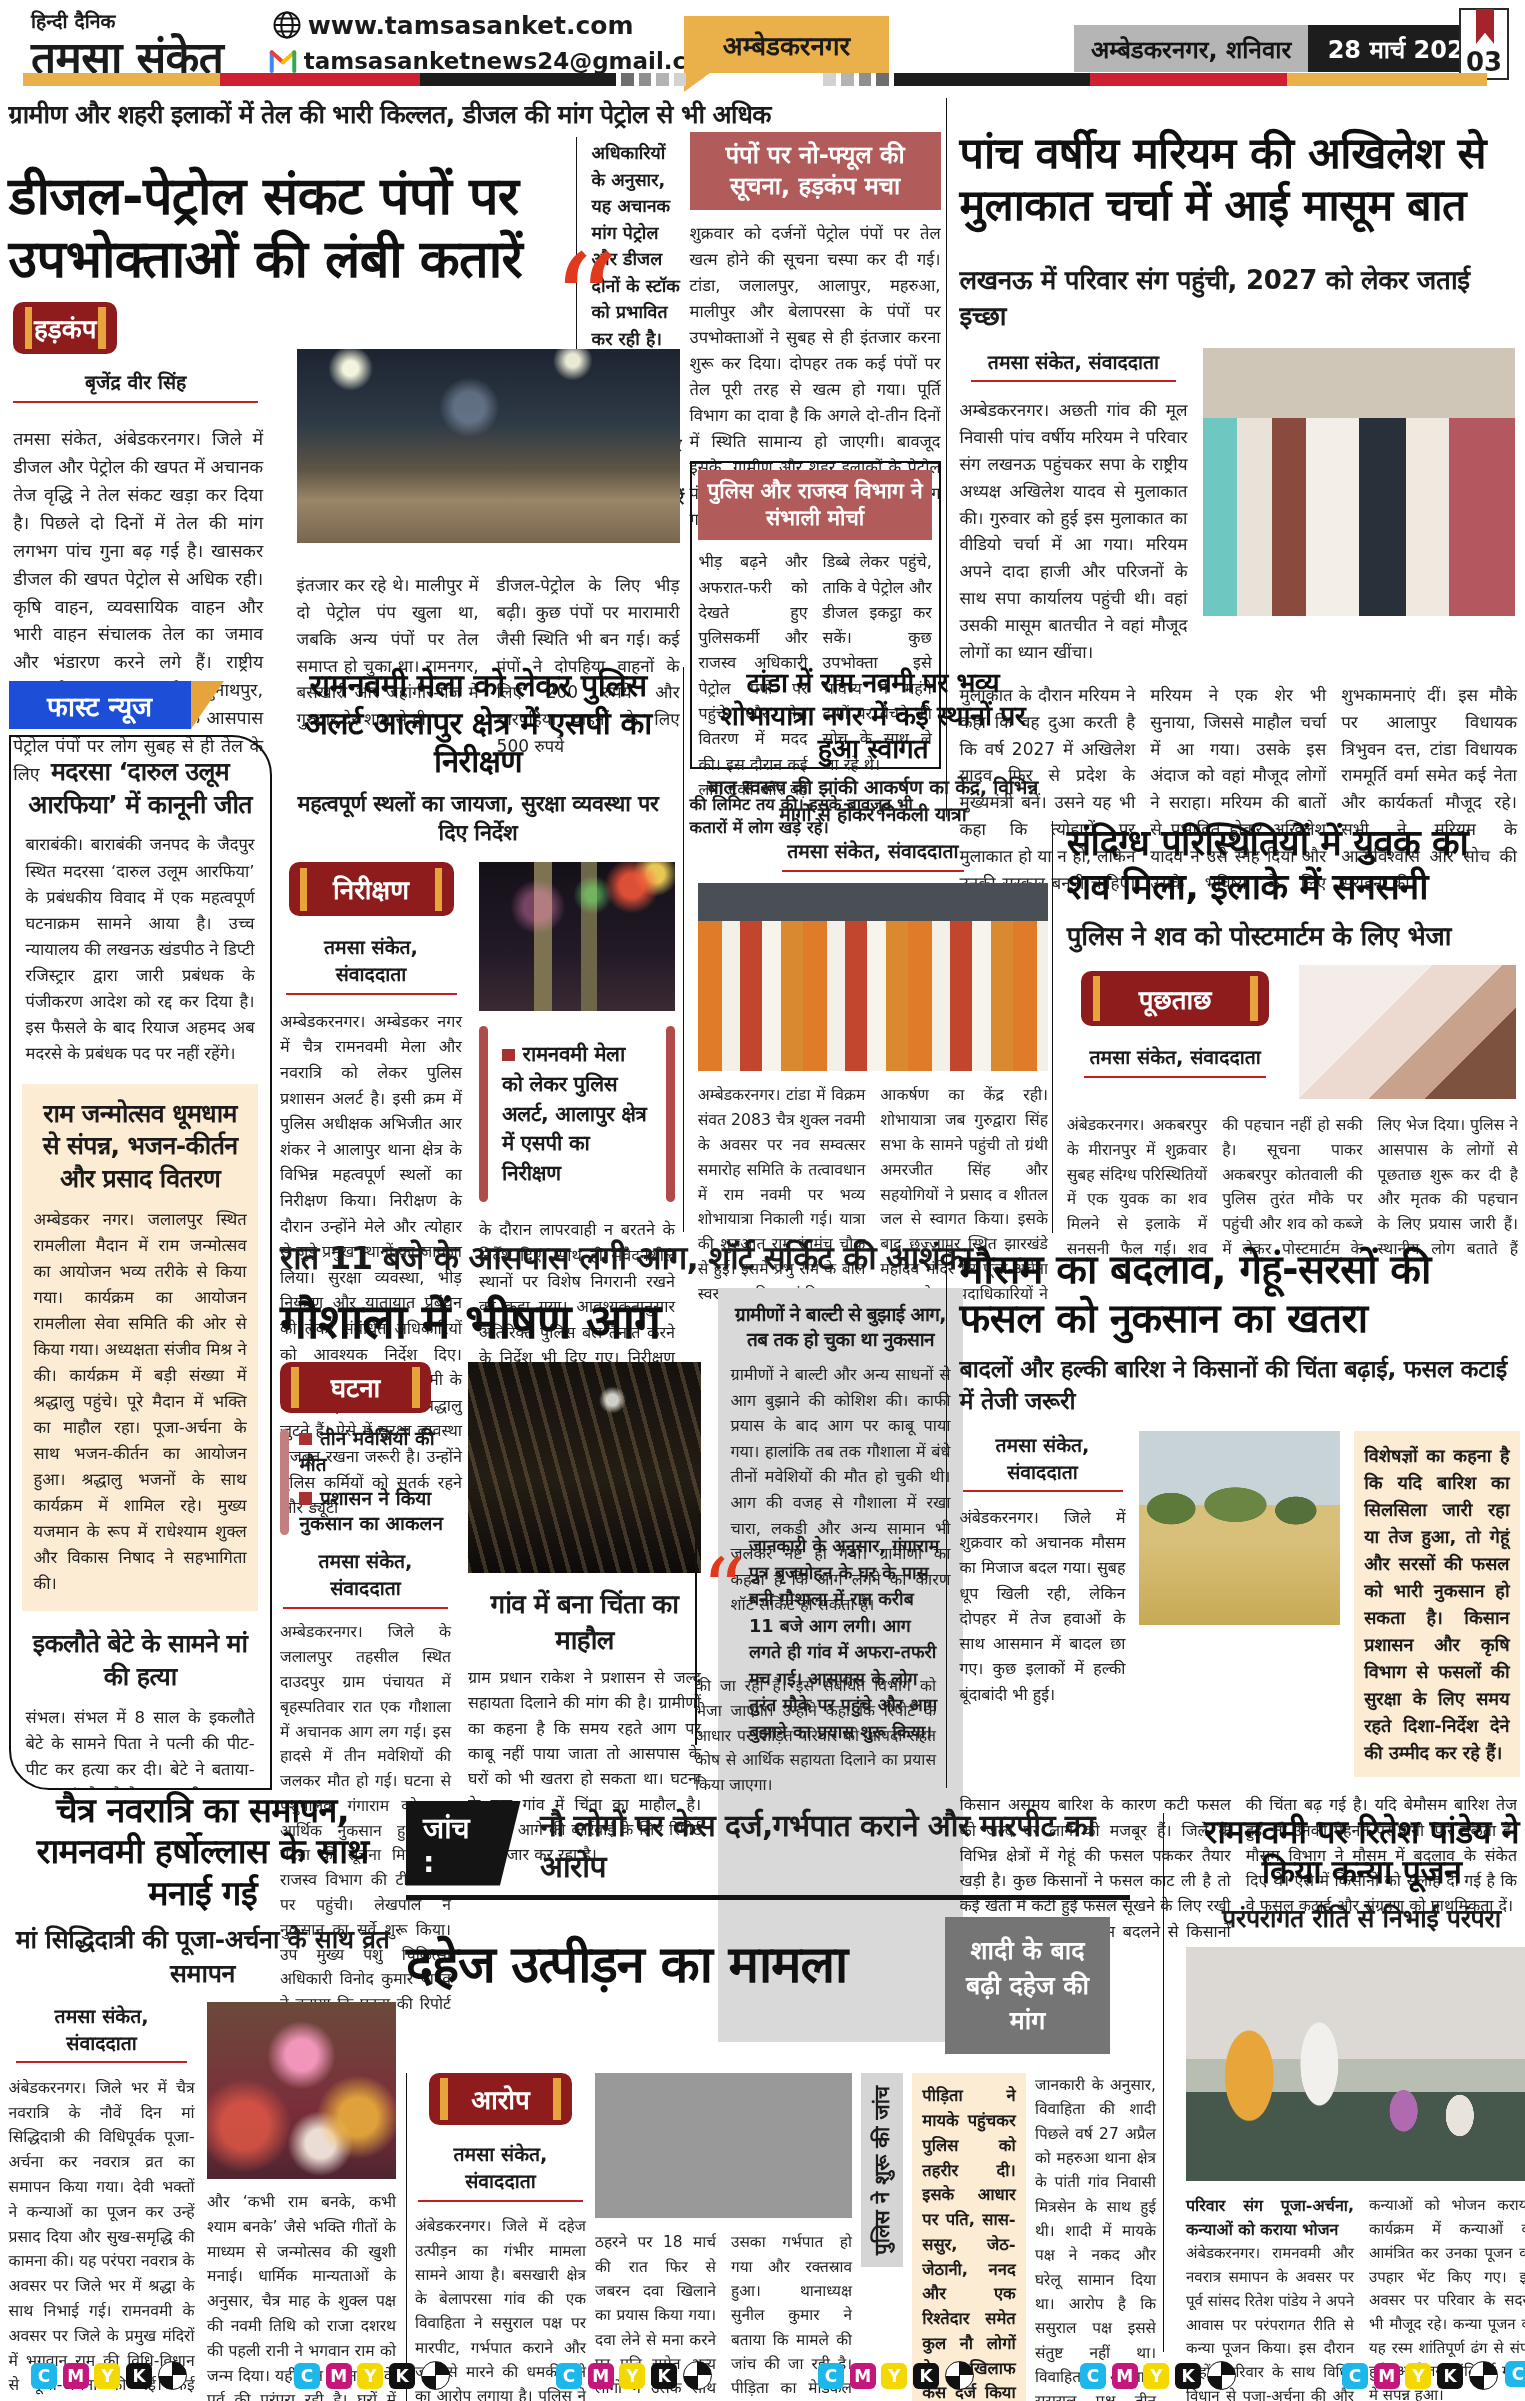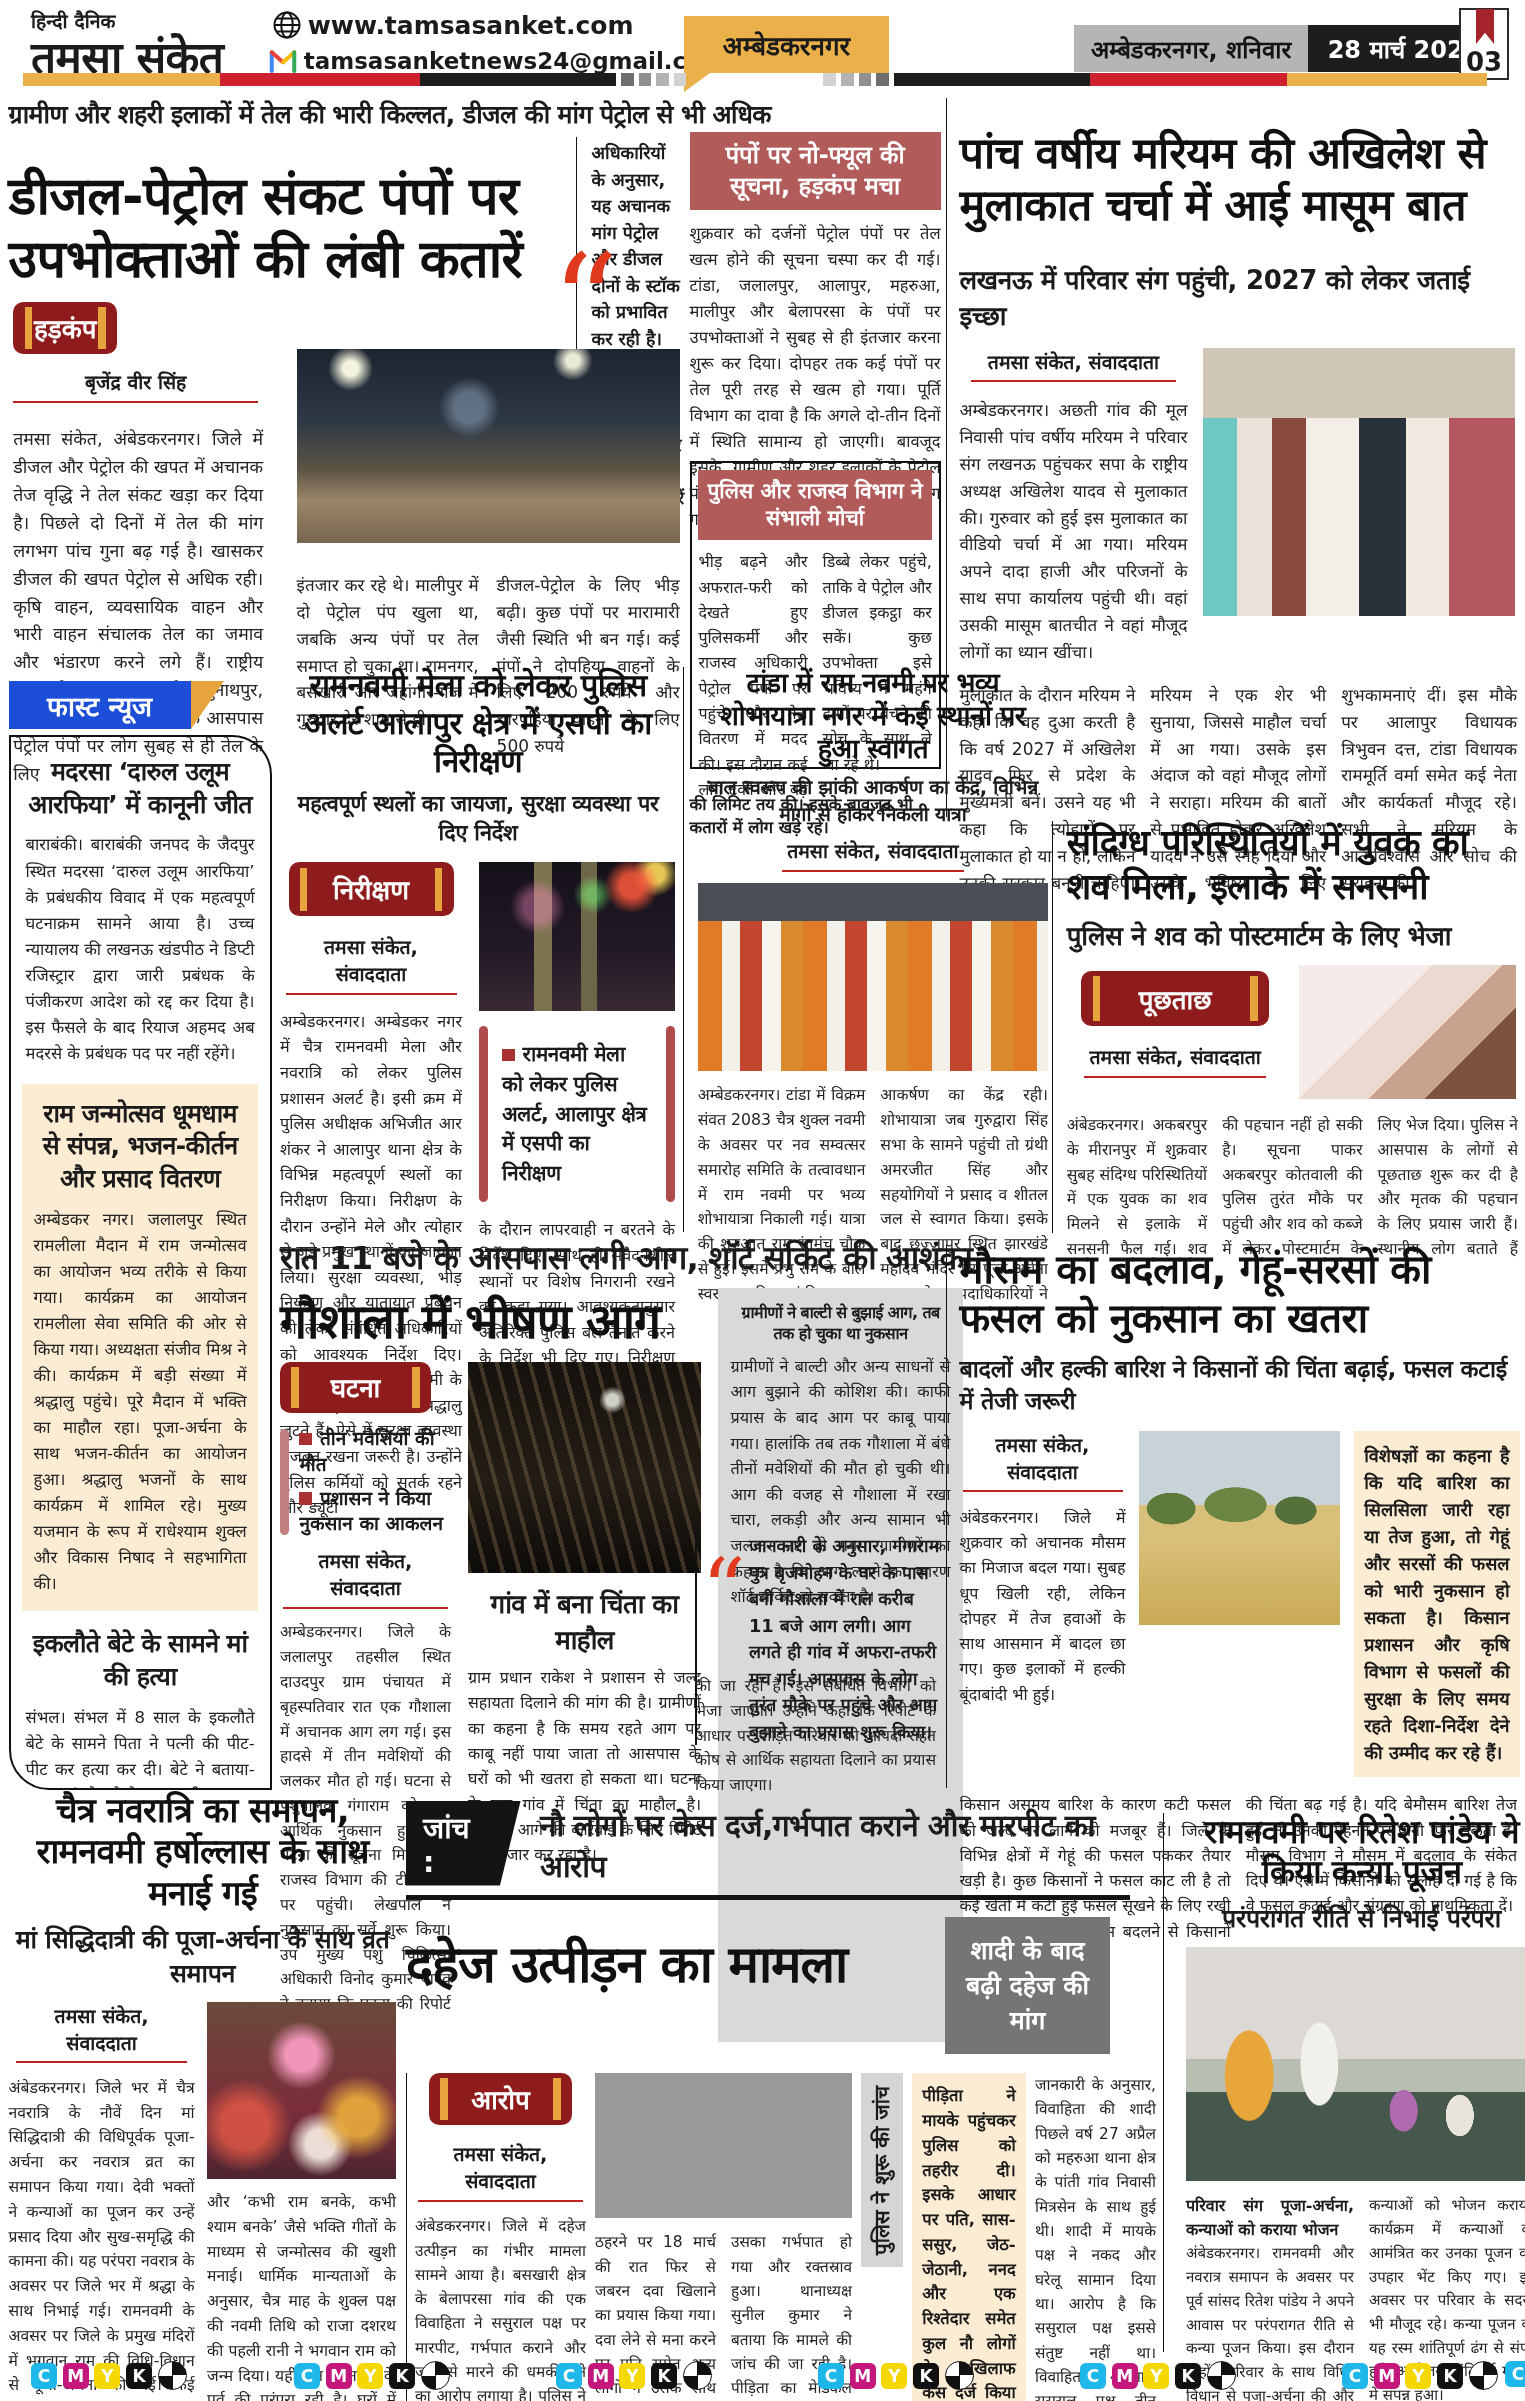--- a/index.html
+++ b/index.html
@@ -103,21 +103,21 @@
       padding-left:13.7px;box-sizing:border-box;}
   .bf .hl{font-size:36px;}
   .bf .sub{font-size:26px;margin-top:8px;}
   .bf .row{display:flex;gap:15px;margin-top:12.5px;align-items:flex-start;}
   
   .gau{left:280px;top:1234px;width:660px;height:503px;}
   .gau .kick{font-size:32.5px;font-weight:900;letter-spacing:-0.9px;white-space:nowrap;}
   .gau .grid{display:grid;grid-template-columns:171px 233px 245px;column-gap:17px;margin-top:9px;}
   .gau .hl{grid-column:1 / span 2;font-size:48px;white-space:nowrap;letter-spacing:-1.1px;line-height:1.25;}
   .graybox{background:#d9d9d9;padding:13.7px 12.5px;}
-  .graybox .t{font-size:16px;font-weight:900;text-align:center;line-height:1.35;letter-spacing:-0.6px;}
+  .graybox .t{font-size:19px;font-weight:900;text-align:center;line-height:1.35;letter-spacing:-0.6px;}
   .bullets{position:relative;padding-left:19.4px;margin-top:13.7px;}
   .bullets::before{content:"";position:absolute;left:0;top:2.3px;bottom:2.3px;width:8.6px;border-radius:5.7px;
                    background:#c27f7f;}
   .bullets p{margin:0 0 8px 0;font-size:19px;font-weight:800;line-height:1.35;}
   .quoteblock{border-left:2.9px solid #111;padding-left:4.6px;display:flex;gap:3.4px;margin-top:15px;}
   .quoteblock .qg{font-size:86px;flex:0 0 auto;margin-top:34px;}
   .quoteblock .qt{font-size:17.7px;font-weight:800;line-height:1.5;}
   .vsub{font-size:26px;font-weight:900;text-align:center;margin-top:12.5px;letter-spacing:-0.6px;}
   
   .wx{left:946px;top:1245px;width:571px;height:543px;border-left:1.7px solid #111;

